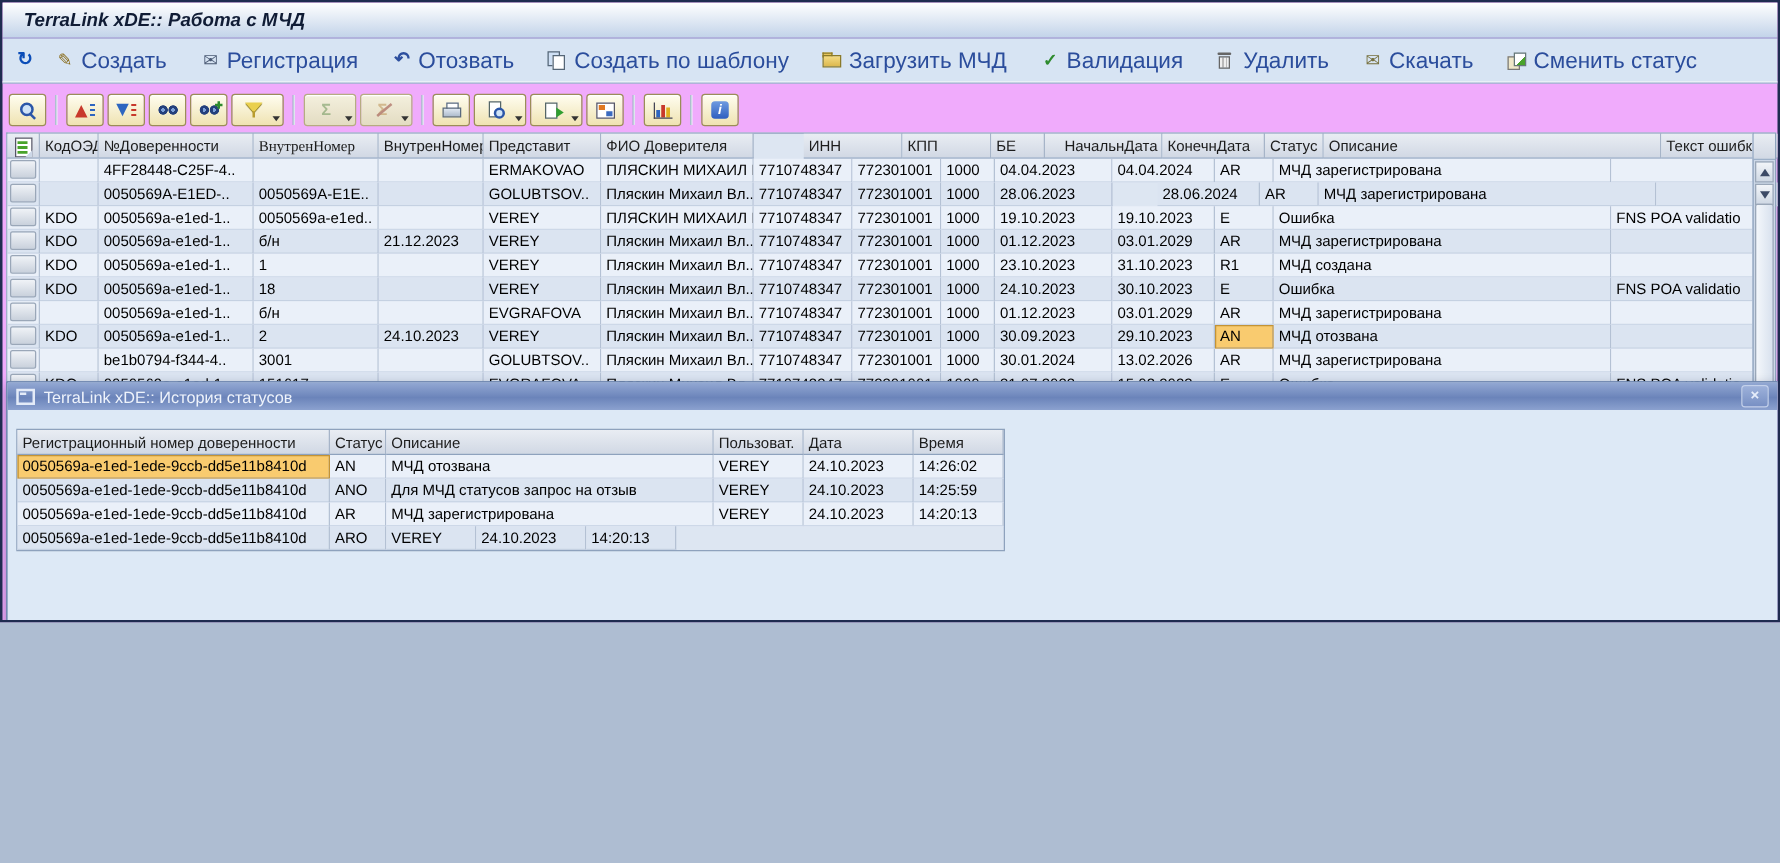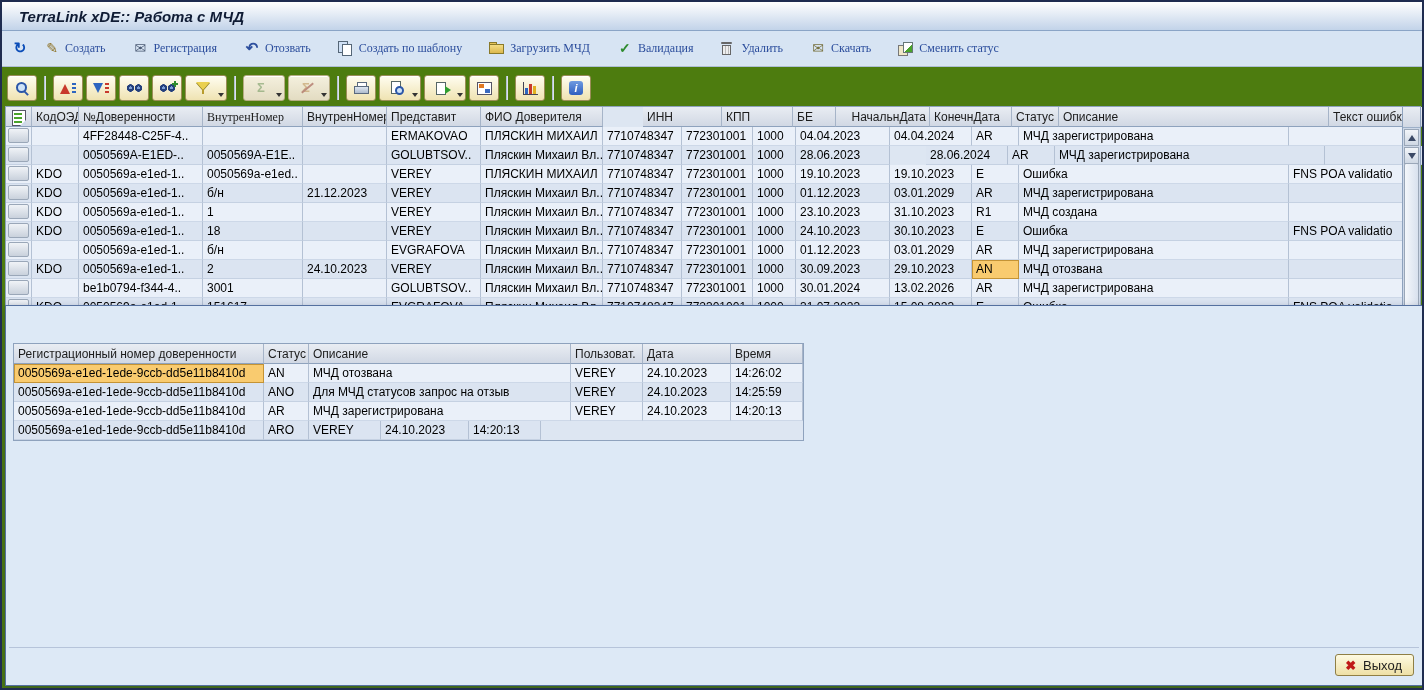--- a/index.html
+++ b/index.html
@@ -1,27 +1,27 @@
 <!DOCTYPE html>
 <html><head>
 <meta charset="utf-8">
 <style>
   html,body{margin:0;padding:0;background:#aebdd2;font-family:"Liberation Sans",sans-serif;}
-  .window{position:relative;width:1424px;height:690px;background:#4d7c0f;border:2px solid #1f2c50;box-sizing:border-box;overflow:hidden;}
+  .window{position:relative;width:1424px;height:498px;background:#f0abfc;border:2px solid #1f2c50;box-sizing:border-box;overflow:hidden;}
 
   
   .titlebar{position:absolute;top:0;left:0;right:0;height:29px;background:linear-gradient(#ffffff,#c2d3e9);border-bottom:1px solid #8aa4c6;display:flex;align-items:center;padding-left:17px;box-sizing:border-box;}
   .title{font-size:15px;font-weight:bold;font-style:italic;color:#101c35;}
 
   
   .app-toolbar{position:absolute;top:29px;left:0;right:0;height:35px;background:#d7e4f3;display:flex;align-items:center;padding-left:10px;box-sizing:border-box;border-bottom:1px solid #f0f5fb;}
   .app-toolbar::after{content:"";position:absolute;left:0;right:0;bottom:-2px;height:2px;background:linear-gradient(#f4f8fc,#93abc9);}
   .tb-item{display:flex;align-items:center;gap:5px;margin-right:27px;cursor:pointer;}
   .tb-item:first-child{margin-right:16px;}
-  .tb-label{font-size:12px;color:#2b4d9c;white-space:nowrap;font-family:Liberation Serif, serif;}
+  .tb-label{font-size:18px;color:#2b4d9c;white-space:nowrap;}
   .icn{min-width:16px;height:16px;display:inline-flex;align-items:center;justify-content:center;font-size:13px;position:relative;line-height:16px;}
   .ic-refresh-icon{color:#0b4db8;font-weight:bold;font-size:15px;}
   .ic-create-icon{color:#8a6d1d;font-size:14px;}
   .ic-registration-icon{color:#4a5a74;font-size:14px;}
   .ic-revoke-icon{color:#2d4f9e;font-weight:bold;font-size:15px;}
   .ic-validation-check-icon{color:#2e8b2e;font-weight:bold;font-size:14px;}
   .ic-download-envelope-icon{color:#77713f;font-size:14px;}
 
   
   .grid-toolbar{position:absolute;top:70px;left:5px;right:5px;height:32px;display:flex;align-items:center;gap:3px;}
@@ -449,20 +449,25 @@
     <div class="vs-btn">
         <span class="arr-up"></span>
       </div>
     <div class="vs-btn">
         <span class="arr-dn"></span>
       </div>
     <div class="vs-thumb"></div>
   </div>
 
   <div class="modal">
+    <div class="modal-titlebar">
+      <span class="gshape shape-window"></span>
+      <span class="modal-title">TerraLink xDE:: История статусов</span>
+      <span class="modal-close">×</span>
+    </div>
     <div class="mtable">
       <div id="modalHeader">
           <div class="trow hrow">
             <div class="tc" style="width: 250px;">Регистрационный номер доверенности</div>
             <div class="tc" style="width: 45px;">Статус</div>
             <div class="tc" style="width: 262px;">Описание</div>
             <div class="tc" style="width: 72px;">Пользоват.</div>
             <div class="tc" style="width: 88px;">Дата</div>
             <div class="tc" style="width: 72px;">Время</div>
           </div>

